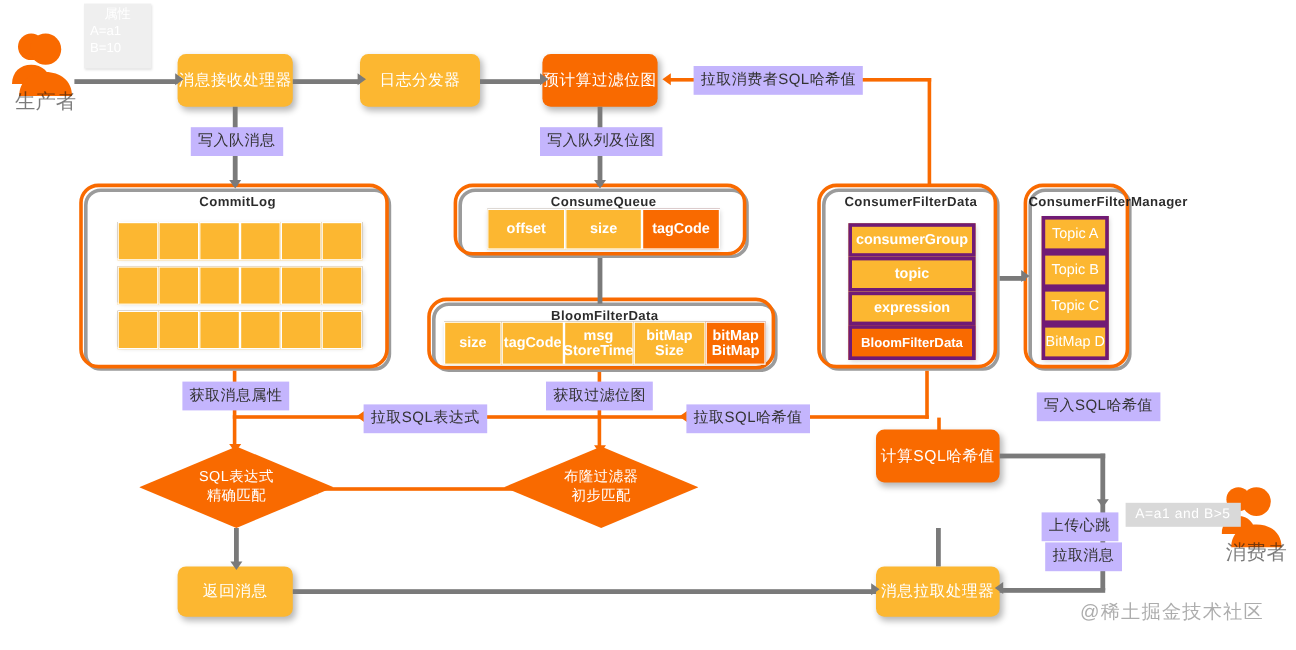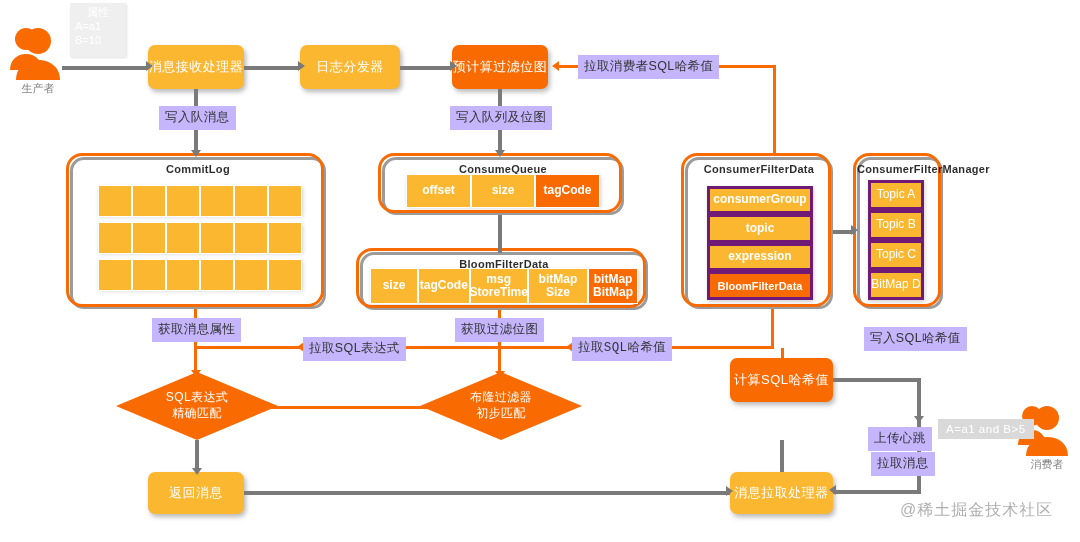--- a/index.html
+++ b/index.html
@@ -72,21 +72,21 @@
   .diamond .dtxt{
     position:absolute;inset:0;display:flex;flex-direction:column;
     align-items:center;justify-content:center;
     color:#fff;font-size:12px;line-height:1.3;text-align:center;letter-spacing:.4px;
   }
 
   
   .actor{position:absolute;}
   .actor .lbl{
     position:absolute;left:50%;transform:translateX(-50%);
-    bottom:-2px;font-size:11px;color:#111;white-space:nowrap;opacity:.55;font-family:Liberation Serif, serif;
+    bottom:-2px;font-size:17px;color:#111;white-space:nowrap;opacity:.55;font-family:Liberation Serif, serif;
   }
 
   
   .note{
     position:absolute;background:#efefef;color:#fff;
     font-size:11px;line-height:1.25;padding:3px 5px;
     box-shadow:1px 1px 2px rgba(0,0,0,.12);
   }
   .note .nt-title{text-align:center;display:block;}
   .note .nt-l{display:block;}
@@ -244,21 +244,21 @@
 
   <div class="ln o abs" style="left:194px;top:309px;width:3px;height:24px;"></div>
   <div class="chip" style="left:152px;top:318px;">获取消息属性</div>
   <div class="ln o abs" style="left:194px;top:333px;width:3px;height:42px;"></div>
   <div class="ar o-d abs" style="left:191px;top:370px;"></div>
 
   <div class="ln o abs" style="left:194px;top:346px;width:580px;height:3px;"></div>
   <div class="ar o-l abs" style="left:297px;top:342px;"></div>
   <div class="chip" style="left:303px;top:337px;">拉取SQL表达式</div>
   <div class="ar o-l abs" style="left:566px;top:342px;"></div>
-  <div class="chip" style="left:572px;top:337px;font-family:Liberation Mono, monospace;">拉取SQL哈希值</div>
+  <div class="chip" style="left:572px;top:337px;">拉取SQL哈希值</div>
   <div class="ln o abs" style="left:771px;top:309px;width:3px;height:40px;"></div>
 
   <div class="ln o abs" style="left:498px;top:310px;width:3px;height:24px;"></div>
   <div class="chip" style="left:455px;top:318px;">获取过滤位图</div>
   <div class="ln o abs" style="left:498px;top:334px;width:3px;height:42px;"></div>
   <div class="ar o-d abs" style="left:495px;top:371px;"></div>
 
   <div class="ln o abs" style="left:262px;top:406px;width:176px;height:3px;"></div>
   <div class="ar o-l abs" style="left:258px;top:402px;"></div>
 

